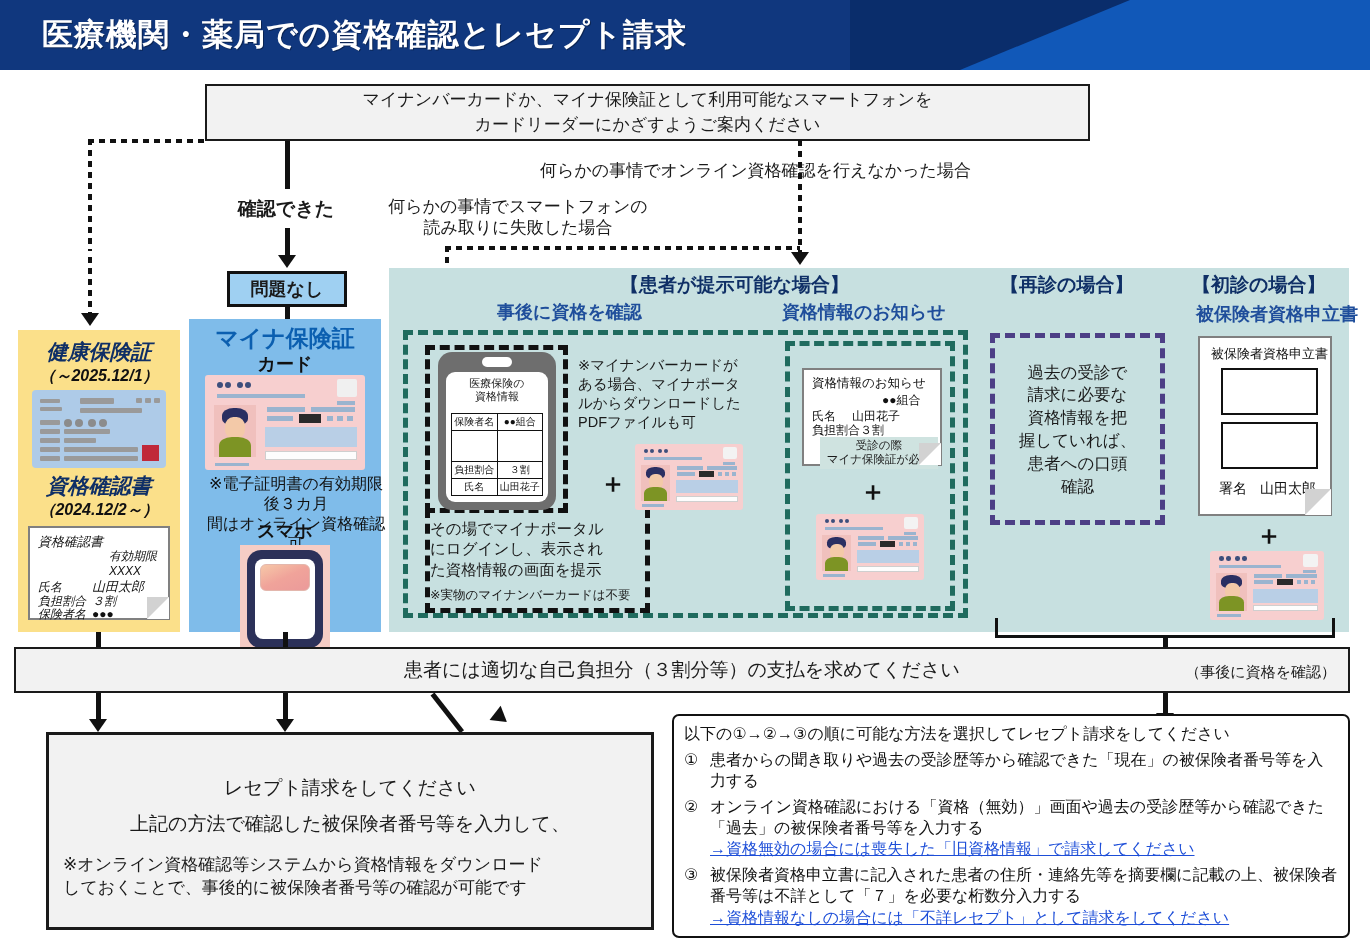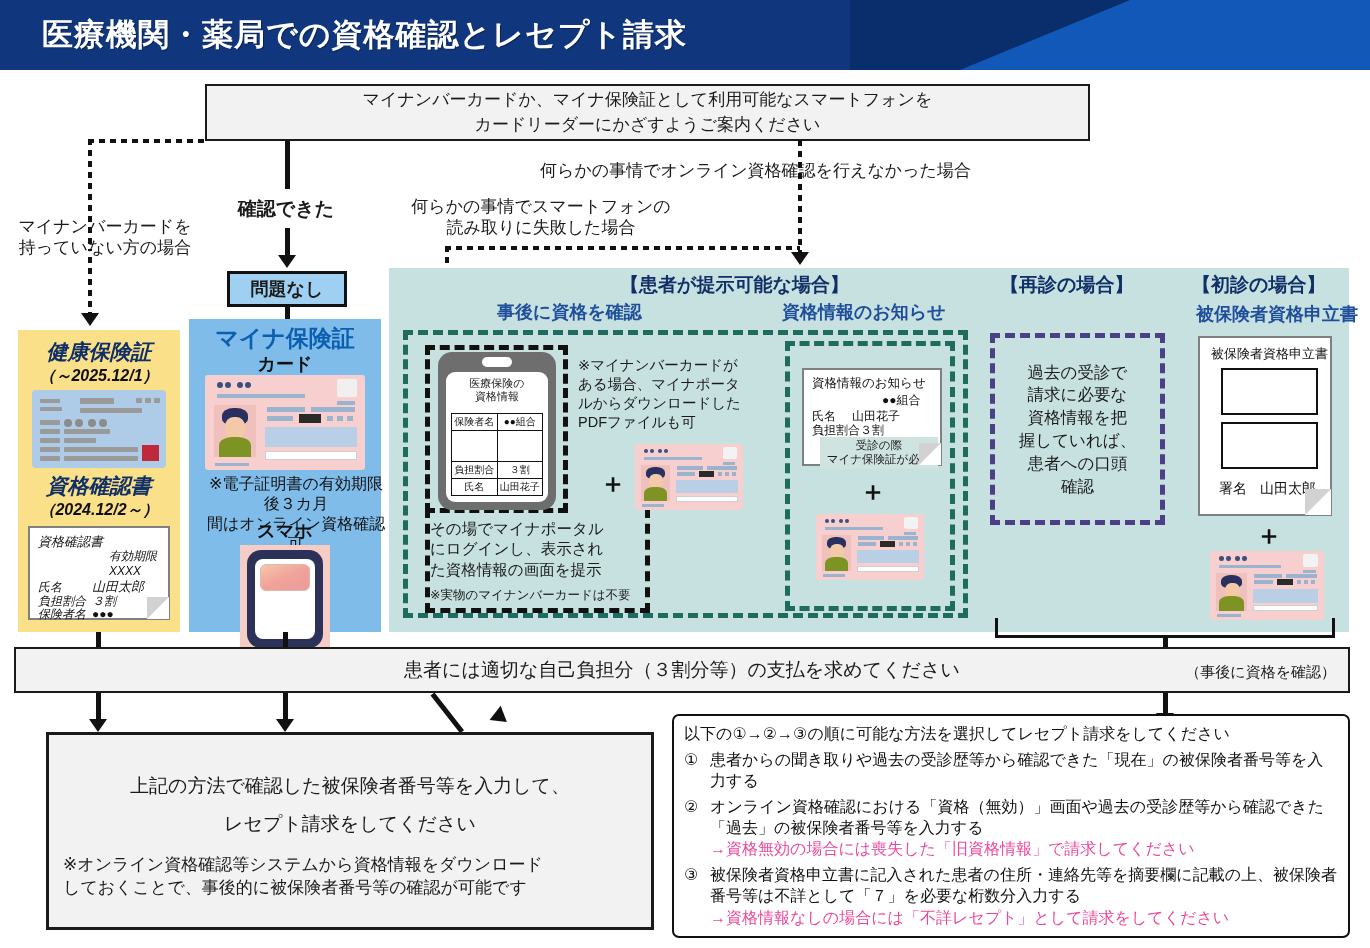--- a/index.html
+++ b/index.html
@@ -180,21 +180,21 @@
 
   
   .list-box {
     position: absolute; background: #ffffff; border: 2.5px solid #111;
     padding: 6px 10px 4px 10px;
   }
   .li-head { color: #111; line-height: 1.3; margin: 2px 0 4px 0; }
   .li-row { display: flex; margin: 0 0 5px 0; color: #111; line-height: 1.32; }
   .li-num { flex: 0 0 auto; width: 26px; }
   .li-body { flex: 1 1 auto; }
-  .warn { color: #ec4899; display: block; }
+  .warn { color: #1d4ed8; text-decoration: underline; display: block; }
 
   .bracket { position: absolute; border: 0; }
   .bracket .bl { position:absolute; background:#111; }
 
   .page-num {
     position: absolute; color: #111; font-weight: bold; margin-top: 40px;
   }
 </style>
 </head>
 <body>
@@ -209,34 +209,32 @@
 
   <div class="box" style="left:205px; top:84px; width:885px; height:57px;">
     <div class="plain-text" style="position:relative; font-size:17px; line-height:1.45;">マイナンバーカードか、マイナ保険証として利用可能なスマートフォンを
 カードリーダーにかざすようご案内ください</div>
   </div>
 
   <div class="dotline-h" style="left:88px; top:139px; width:120px;"></div>
   <div class="dotline-v" style="left:88px; top:139px; height:112px;"></div>
   <div class="dotline-v" style="left:88px; top:257px; height:58px;"></div>
   <div class="arrowhead-down" style="left:81px; top:313px;"></div>
-  <div class="plain-text" style="left:0px; top:216px; width:210px; font-size:17px;">マイナンバーカードを
-持っていない方の場合</div>
 
   <div class="vline" style="left:285px; top:141px; height:48px;"></div>
   <div class="plain-text" style="left:222px; top:197px; width:128px; font-size:19px; font-weight:bold;">確認できた</div>
   <div class="vline" style="left:285px; top:228px; height:29px;"></div>
   <div class="arrowhead-down" style="left:278px; top:255px;"></div>
 
   <div class="box" style="left:227px; top:271px; width:120px; height:36px; background:#9fd0f2; border:3px solid #111;">
     <div style="font-size:18px; font-weight:bold;">問題なし</div>
   </div>
   <div class="vline" style="left:285px; top:307px; height:12px;"></div>
 
-  <div class="plain-text" style="left:386px; top:196px; width:310px; font-size:17px; text-align:center;">何らかの事情でスマートフォンの
+  <div class="plain-text" style="left:363px; top:196px; width:310px; font-size:17px; text-align:center;">何らかの事情でスマートフォンの
 読み取りに失敗した場合</div>
   <div class="dotline-h" style="left:445px; top:246px; width:355px;"></div>
   <div class="dotline-v" style="left:445px; top:246px; height:90px;"></div>
   <div class="arrowhead-down" style="left:438px; top:334px;"></div>
 
   <div class="plain-text" style="left:540px; top:160px; width:540px; font-size:17px; text-align:left;">何らかの事情でオンライン資格確認を行えなかった場合</div>
   <div class="dotline-v" style="left:798px; top:140px; height:115px;"></div>
   <div class="arrowhead-down" style="left:791px; top:252px;"></div>
 
   <div class="yellow-panel" style="left:18px; top:330px; width:162px; height:302px;">
@@ -519,22 +517,22 @@
               background:#111; transform-origin: top center; transform: rotate(-38deg);"></div>
   <div style="position:absolute; left:492px; top:710px; width:0; height:0;
               border-left:9px solid transparent; border-right:9px solid transparent;
               border-top:15px solid #111; transform: rotate(-52deg);"></div>
 
   <div class="vline" style="left:1163px; top:693px; height:22px;"></div>
   <div class="arrowhead-down" style="left:1156px; top:713px;"></div>
 
   <div class="box" style="left:46px; top:732px; width:608px; height:198px; flex-direction:column;
               border-width:3px; padding:0 14px;">
+    <div class="plain-text" style="position:relative; left:auto; top:auto; width:100%; font-size:19px; margin-top:14px;">レセプト請求をしてください</div>
     <div class="plain-text" style="position:relative; left:auto; top:auto; width:100%; font-size:19px; margin-top:12px;">上記の方法で確認した被保険者番号等を入力して、</div>
-    <div class="plain-text" style="position:relative; left:auto; top:auto; width:100%; font-size:19px; margin-top:14px;">レセプト請求をしてください</div>
     <div class="plain-text" style="position:relative; left:auto; top:auto; width:100%; font-size:17px;
                 text-align:left; margin-top:18px; line-height:1.35;">※オンライン資格確認等システムから資格情報をダウンロード
 しておくことで、事後的に被保険者番号等の確認が可能です</div>
   </div>
 
   <div class="list-box" style="left:672px; top:714px; width:678px; height:224px;border-radius:7px;">
     <div class="li-head" style="font-size:16px;">以下の①→②→③の順に可能な方法を選択してレセプト請求をしてください</div>
 
     <div class="li-row" style="font-size:16px;">
       <div class="li-num">①</div>

